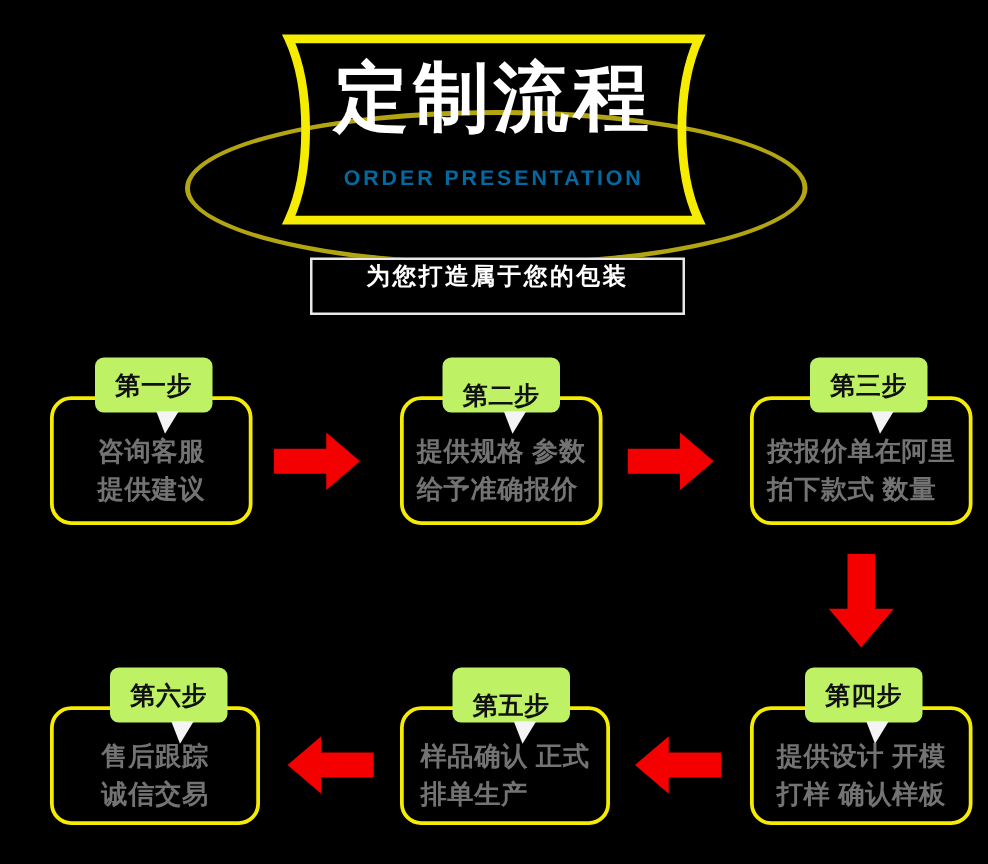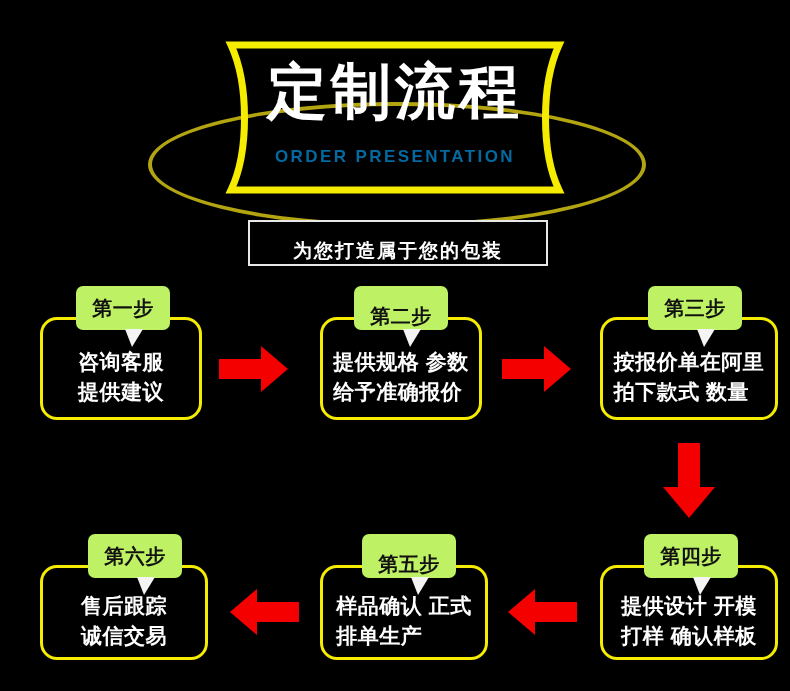--- a/index.html
+++ b/index.html
@@ -15,21 +15,21 @@
     width: 790px;
     height: 691px;
     background: #000000;
     overflow: hidden;
   }
 
   
   .header-zone {
     position: absolute;
     left: 0;
-    top: 14px;
+    top: 0;
     width: 790px;
     height: 265px;
   }
   .ellipse-ring {
     position: absolute;
     left: 148px;
     top: 88px;
     width: 498px;
     height: 125px;
     border: 4px solid #b3a512;
@@ -72,21 +72,21 @@
   .subtitle-box {
     position: absolute;
     left: 248px;
     top: 206px;
     width: 300px;
     height: 46px;
     border: 2px solid #e8e8e8;
     box-sizing: border-box;
     background: #000000;
     display: flex;
-    align-items: flex-end;
+    align-items: flex-start;
     justify-content: center;
   }
   .subtitle-box span {
     color: #ffffff;
     font-size: 19px;
     font-weight: bold;
     letter-spacing: 2px;
     white-space: nowrap;
   }
 
@@ -101,21 +101,21 @@
     border: 3px solid #f5ec00;
     border-radius: 17px;
     background: #000000;
     box-sizing: border-box;
     display: flex;
     flex-direction: column;
     align-items: center;
     justify-content: center;
   }
   .step-line {
-    color: #ffffff;
+    color: #737373;
     font-size: 21px;
     font-weight: bold;
     line-height: 1.42;
     white-space: nowrap;
     letter-spacing: 0.5px;
   }
   .step-text {
     display: flex;
     flex-direction: column;
     margin-top: 16px;

